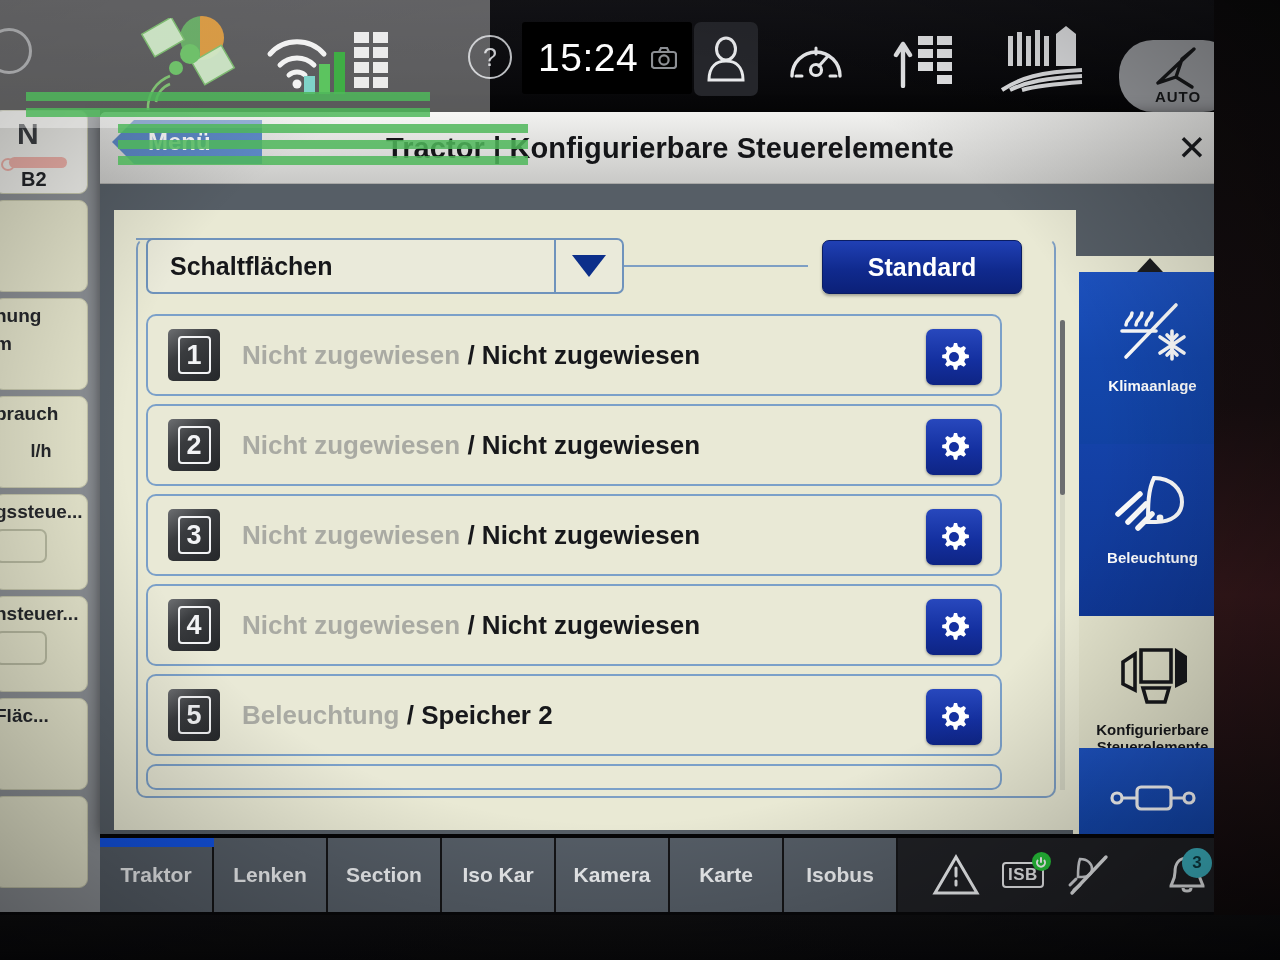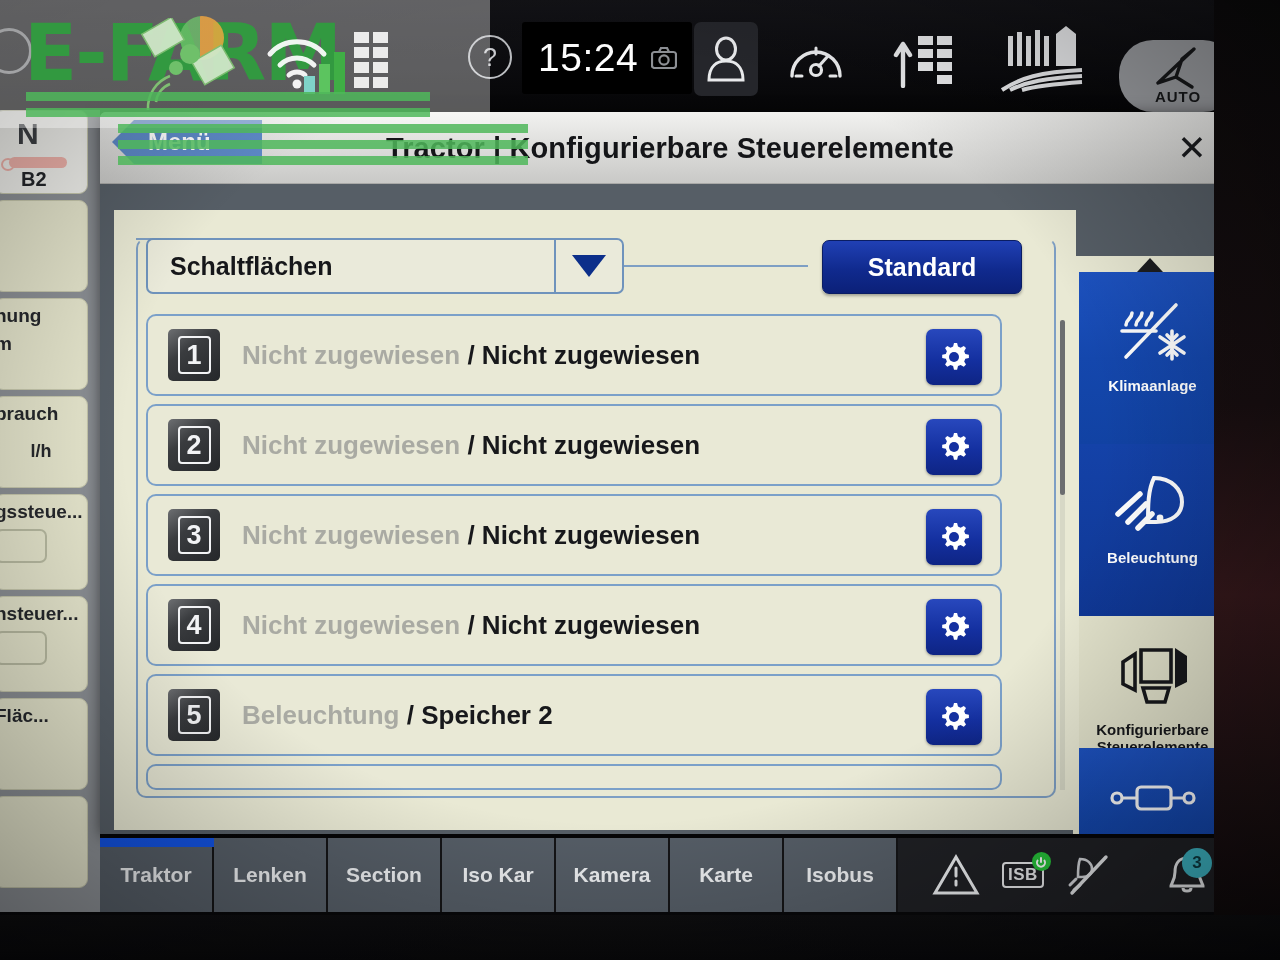--- a/index.html
+++ b/index.html
@@ -605,21 +605,20 @@
         <div id="bell-badge">3</div>
       </div>
     </div>
   </div>
 
   <div id="cabin-right"></div>
   <div id="cabin-bottom"></div>
 
   <div id="watermark">
     <div id="wm-white"></div>
-    <div id="wm-text">E-FARM</div>
 
     <div id="wm-circle"></div>
 
     <svg id="wm-sat" width="110" height="96" viewBox="0 0 110 96">
       <g fill="#cfe8c8" opacity=".95" stroke="#7fbf72" stroke-width="1.5">
         <rect x="6" y="6" width="34" height="26" transform="rotate(-30 23 19)"></rect>
         <rect x="56" y="34" width="34" height="26" transform="rotate(-30 73 47)"></rect>
       </g>
       <circle cx="50" cy="36" r="10" fill="#6fc06a"></circle>
       <circle cx="36" cy="50" r="7" fill="#6fc06a"></circle>

